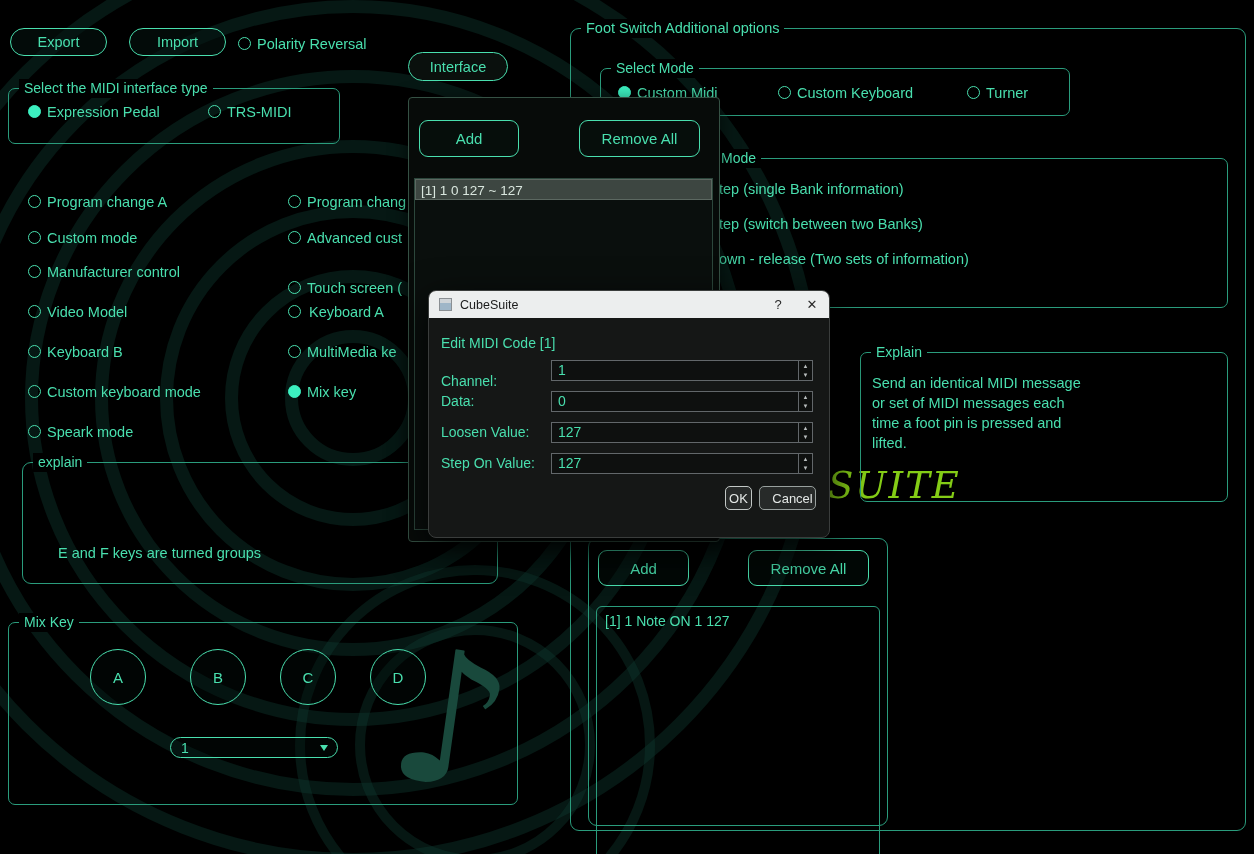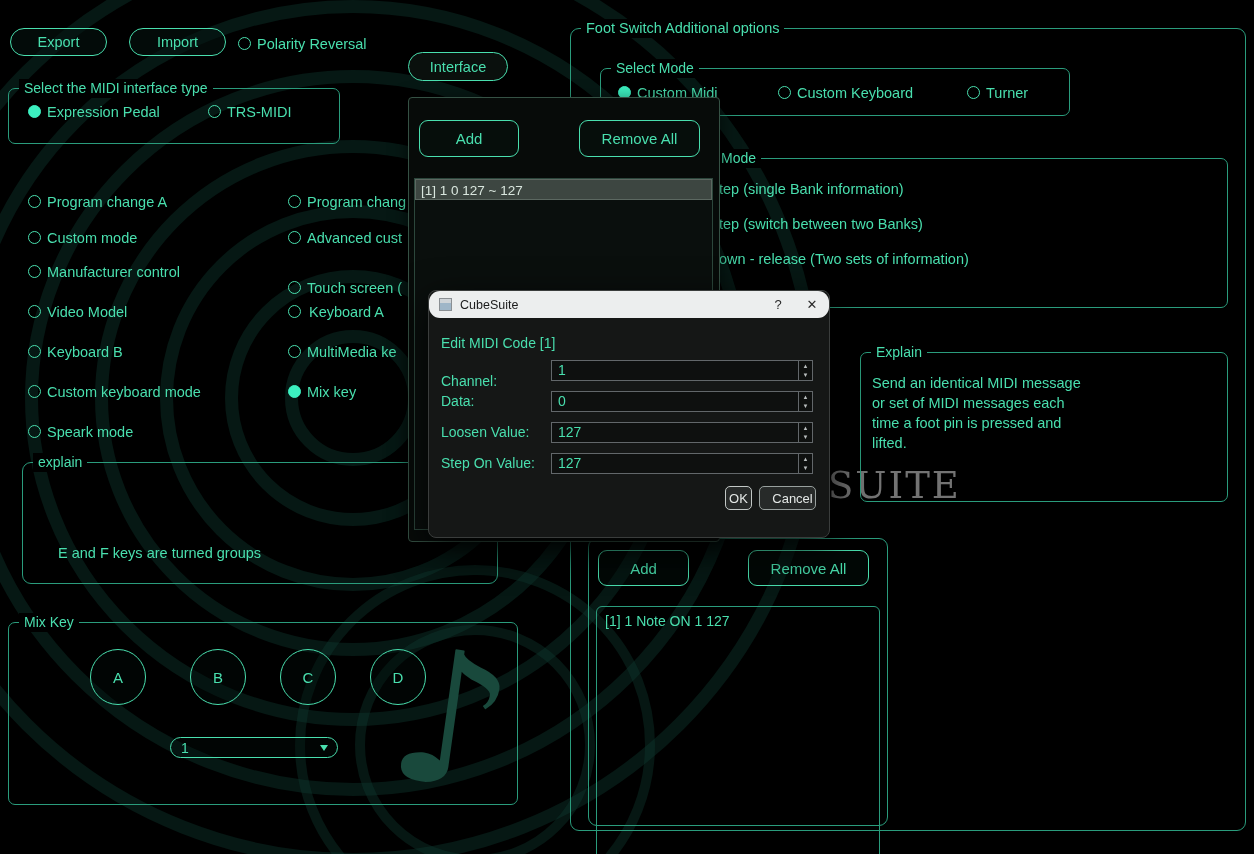--- a/index.html
+++ b/index.html
@@ -10,22 +10,22 @@
     --dialog-titlebar:#eceeee;
   }
   html,body{margin:0;padding:0;background:#000;}
   .stage{position:relative;width:1254px;height:854px;background:#000;overflow:hidden;
          font-family:"Liberation Sans",sans-serif;color:var(--accent);}
   
   .ring{position:absolute;border-radius:50%;border:13px solid rgba(15,61,50,0.40);z-index:0;}
   .ring2{position:absolute;border-radius:50%;border:10px solid rgba(15,61,50,0.38);z-index:0;}
   .note{position:absolute;left:392px;top:612px;font-size:185px;color:#19493c;z-index:0;
         font-family:"DejaVu Sans",sans-serif;transform:rotate(8deg);}
-  .watermark{position:absolute;left:828px;top:464px;font-size:37px;
-             font-family:"DejaVu Serif",serif;color:#737373;letter-spacing:2px;z-index:0;}
+  .watermark{position:absolute;left:828px;top:464px;font-size:37px;font-style:italic;
+             font-family:"DejaVu Serif",serif;color:#84cc16;letter-spacing:2px;z-index:0;}
   
   .pill-btn{position:absolute;display:flex;align-items:center;justify-content:center;
             border:1.5px solid var(--accent);color:var(--accent);background:rgba(6,20,16,0.55);
             font-size:14.5px;cursor:pointer;box-sizing:border-box;z-index:2;}
   .rbtn{display:flex;align-items:center;justify-content:center;border:1.5px solid var(--accent);
         color:var(--accent);background:rgba(6,20,16,0.4);border-radius:9px;font-size:15px;
         cursor:pointer;box-sizing:border-box;position:absolute;}
   .groupbox{position:absolute;border:1px solid var(--border);border-radius:7px;z-index:1;box-sizing:border-box;}
   .legend{position:absolute;top:-10px;left:10px;background:#000;padding:0 5px;font-size:14px;
           color:var(--accent);white-space:nowrap;line-height:19px;}
@@ -39,21 +39,21 @@
          border:1px solid #355144;border-radius:4px;z-index:5;box-shadow:0 4px 18px rgba(0,0,0,0.6);}
   .plist{position:absolute;left:5px;top:80px;width:299px;height:352px;background:#0a0f0d;
          border:1px solid #2c473c;box-sizing:border-box;}
   .prow{height:21px;line-height:21px;background:var(--selection-bg);color:#d9e6de;
         border:1px solid #5c6861;font-size:13.5px;padding-left:5px;box-sizing:border-box;cursor:pointer;}
   
   .dialog{position:absolute;left:428px;top:290px;width:400px;height:246px;background:#151716;
           border:1px solid #3a3d3c;border-radius:8px;z-index:10;overflow:hidden;
           box-shadow:0 12px 38px rgba(0,0,0,0.85);}
   .tbar{position:absolute;left:0;top:0;right:0;height:27px;background:var(--dialog-titlebar);
-        display:flex;align-items:center;color:#1b1b1b;border-radius:11px;}
+        display:flex;align-items:center;color:#1b1b1b;}
   .ticon{width:13px;height:13px;margin-left:10px;border:1px solid #8a8f93;box-sizing:border-box;
          background:linear-gradient(#cfd4d8 35%,#9fb6c8 35%);}
   .ttitle{margin-left:8px;font-size:12.5px;color:#1b1b1b;}
   .tbtn{width:34px;height:27px;display:flex;align-items:center;justify-content:center;
         font-size:13px;color:#2a2a2a;cursor:pointer;}
   .thelp{margin-left:auto;}
   .dheading{position:absolute;left:12px;top:44px;font-size:14px;color:var(--accent);}
   .dlabel{position:absolute;left:12px;font-size:14px;color:var(--accent);white-space:nowrap;}
   .spin{position:absolute;left:122px;width:262px;height:21px;background:#0e100f;
         border:1px solid #62676a;box-sizing:border-box;cursor:text;}

